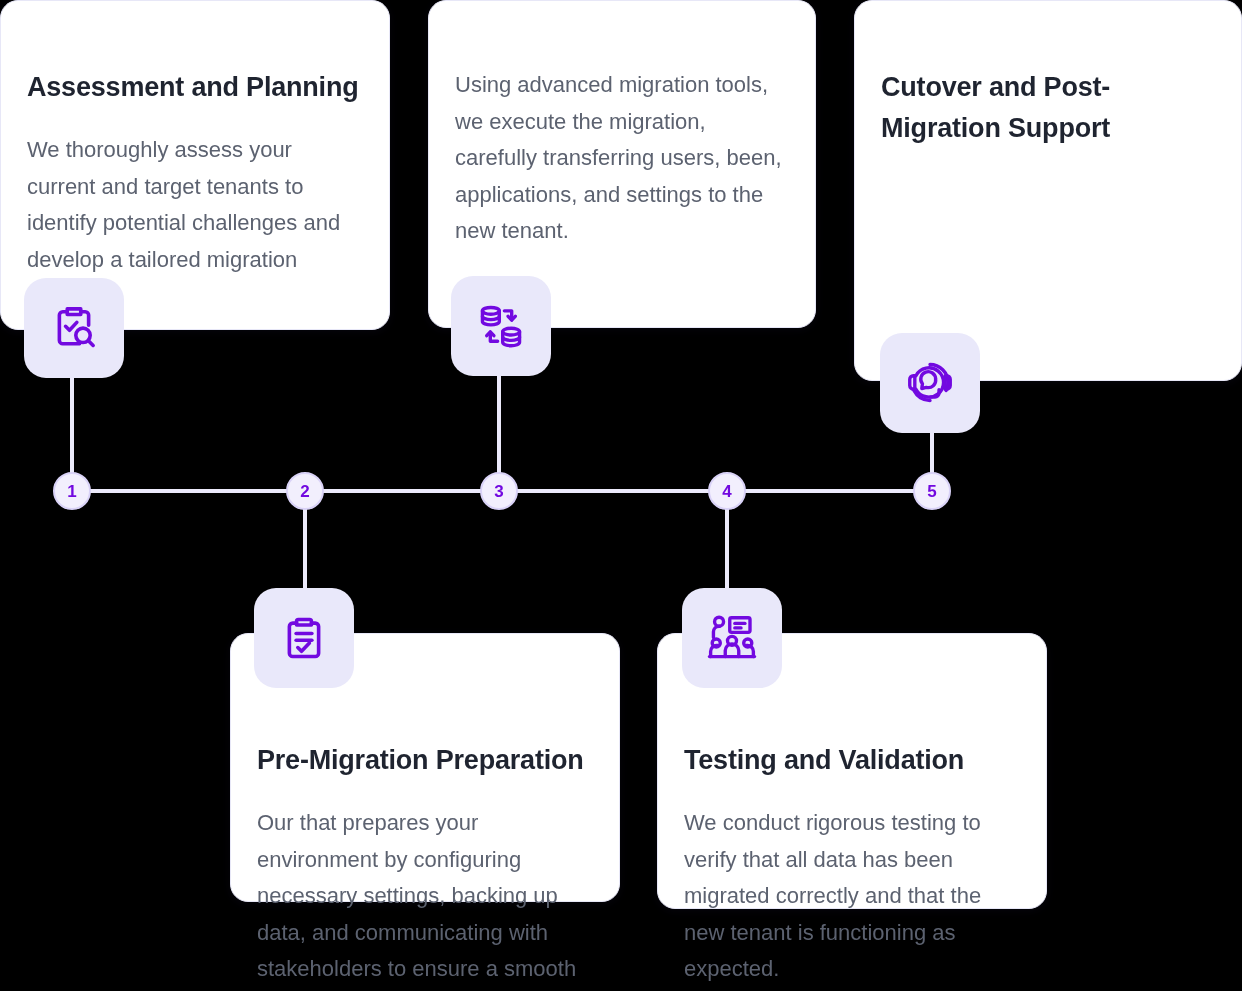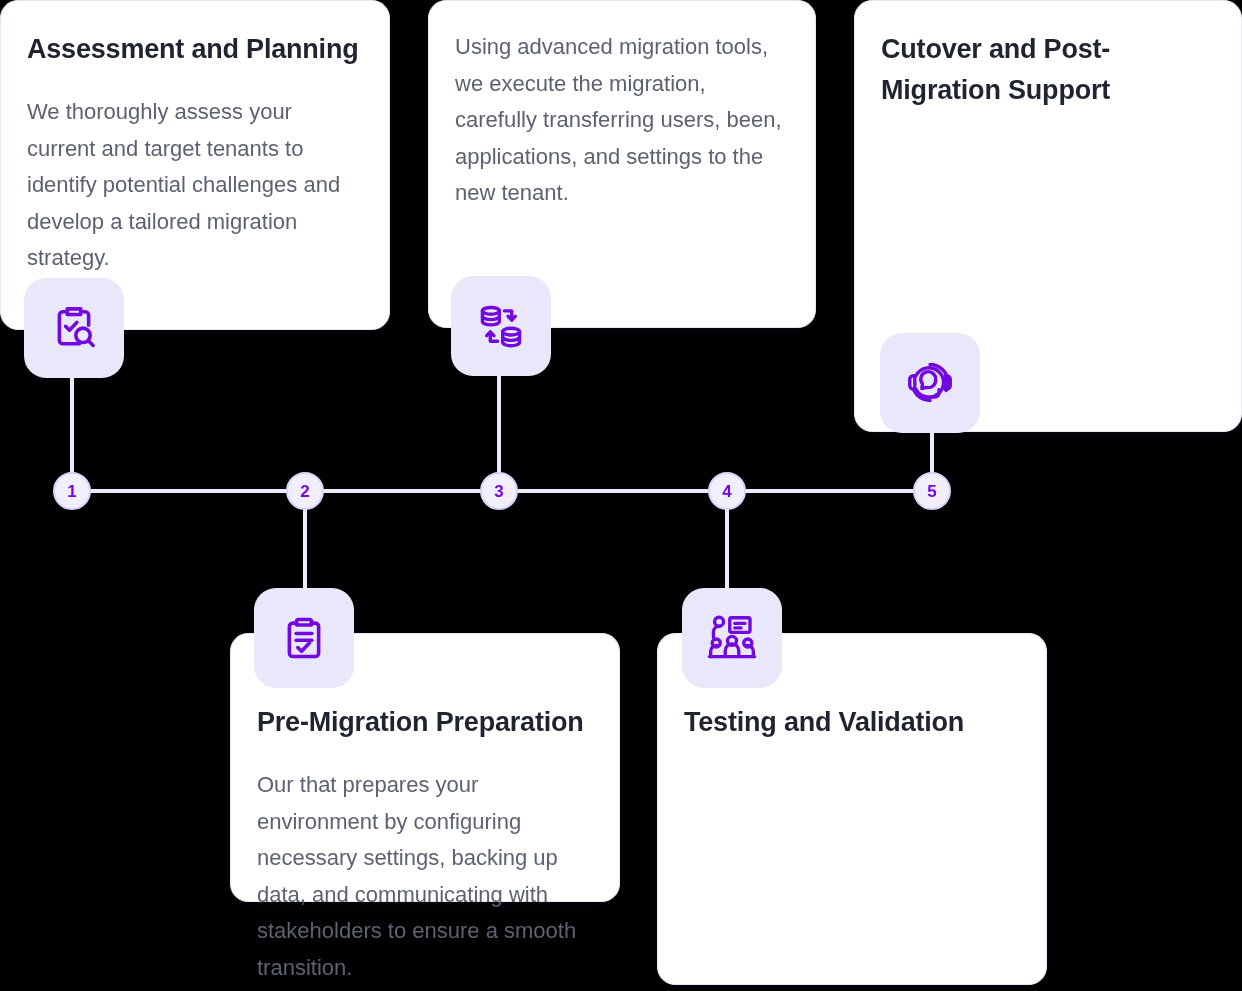--- a/index.html
+++ b/index.html
@@ -27,20 +27,21 @@
   .card {
     position: absolute;
     background: #ffffff;
     border: 1px solid #e7e7f7;
     border-radius: 18px;
     box-sizing: border-box;
     box-shadow: 0 2px 10px rgba(90, 70, 180, 0.07);
   }
   .card-inner {
     padding: 28px 26px 22px 26px;
+    margin-top: 38px;
   }
   .card-title {
     font-size: 27px;
     line-height: 1.52;
     font-weight: 700;
     color: #1f2430;
     letter-spacing: -0.2px;
     margin: 0 0 24px 0;
     white-space: pre-line;
   }
@@ -118,36 +119,37 @@
       <p class="card-body">We thoroughly assess your current and target tenants to identify potential challenges and develop a tailored migration strategy.</p>
     </div>
   </div>
 
   <div class="card" style="left:428px; top:0px; width:388px; height:328px;">
     <div class="card-inner">
       <p class="card-body">Using advanced migration tools, we execute the migration, carefully transferring users, been, applications, and settings to the new tenant.</p>
     </div>
   </div>
 
-  <div class="card" style="left:854px; top:0px; width:388px; height:432px;">
+  <div class="card" style="left:854px; top:0px; width:388px; height:381px;">
     <div class="card-inner">
       <h2 class="card-title">Cutover and Post-Migration Support</h2>
     </div>
   </div>
 
   <div class="card bottom" style="left:230px; top:633px; width:390px; height:269px;">
     <div class="card-inner">
       <h2 class="card-title">Pre-Migration Preparation</h2>
       <p class="card-body"> Our that prepares your environment by configuring necessary settings, backing up data, and communicating with stakeholders to ensure a smooth transition.</p>
     </div>
   </div>
 
-  <div class="card bottom" style="left:657px; top:633px; width:390px; height:352px;">
+  <div class="card bottom" style="left:657px; top:633px; width:390px; height:276px;">
     <div class="card-inner">
       <h2 class="card-title">Testing and Validation</h2>
+      <p class="card-body">We conduct rigorous testing to verify that all data has been migrated correctly and that the new tenant is functioning as expected.</p>
     </div>
   </div>
 
   <div class="stem" style="left:70px; top:372px; height:104px;"></div>
 
   <div class="stem" style="left:303px; top:505px; height:88px;"></div>
 
   <div class="stem" style="left:497px; top:370px; height:106px;"></div>
 
   <div class="stem" style="left:725px; top:505px; height:88px;"></div>

